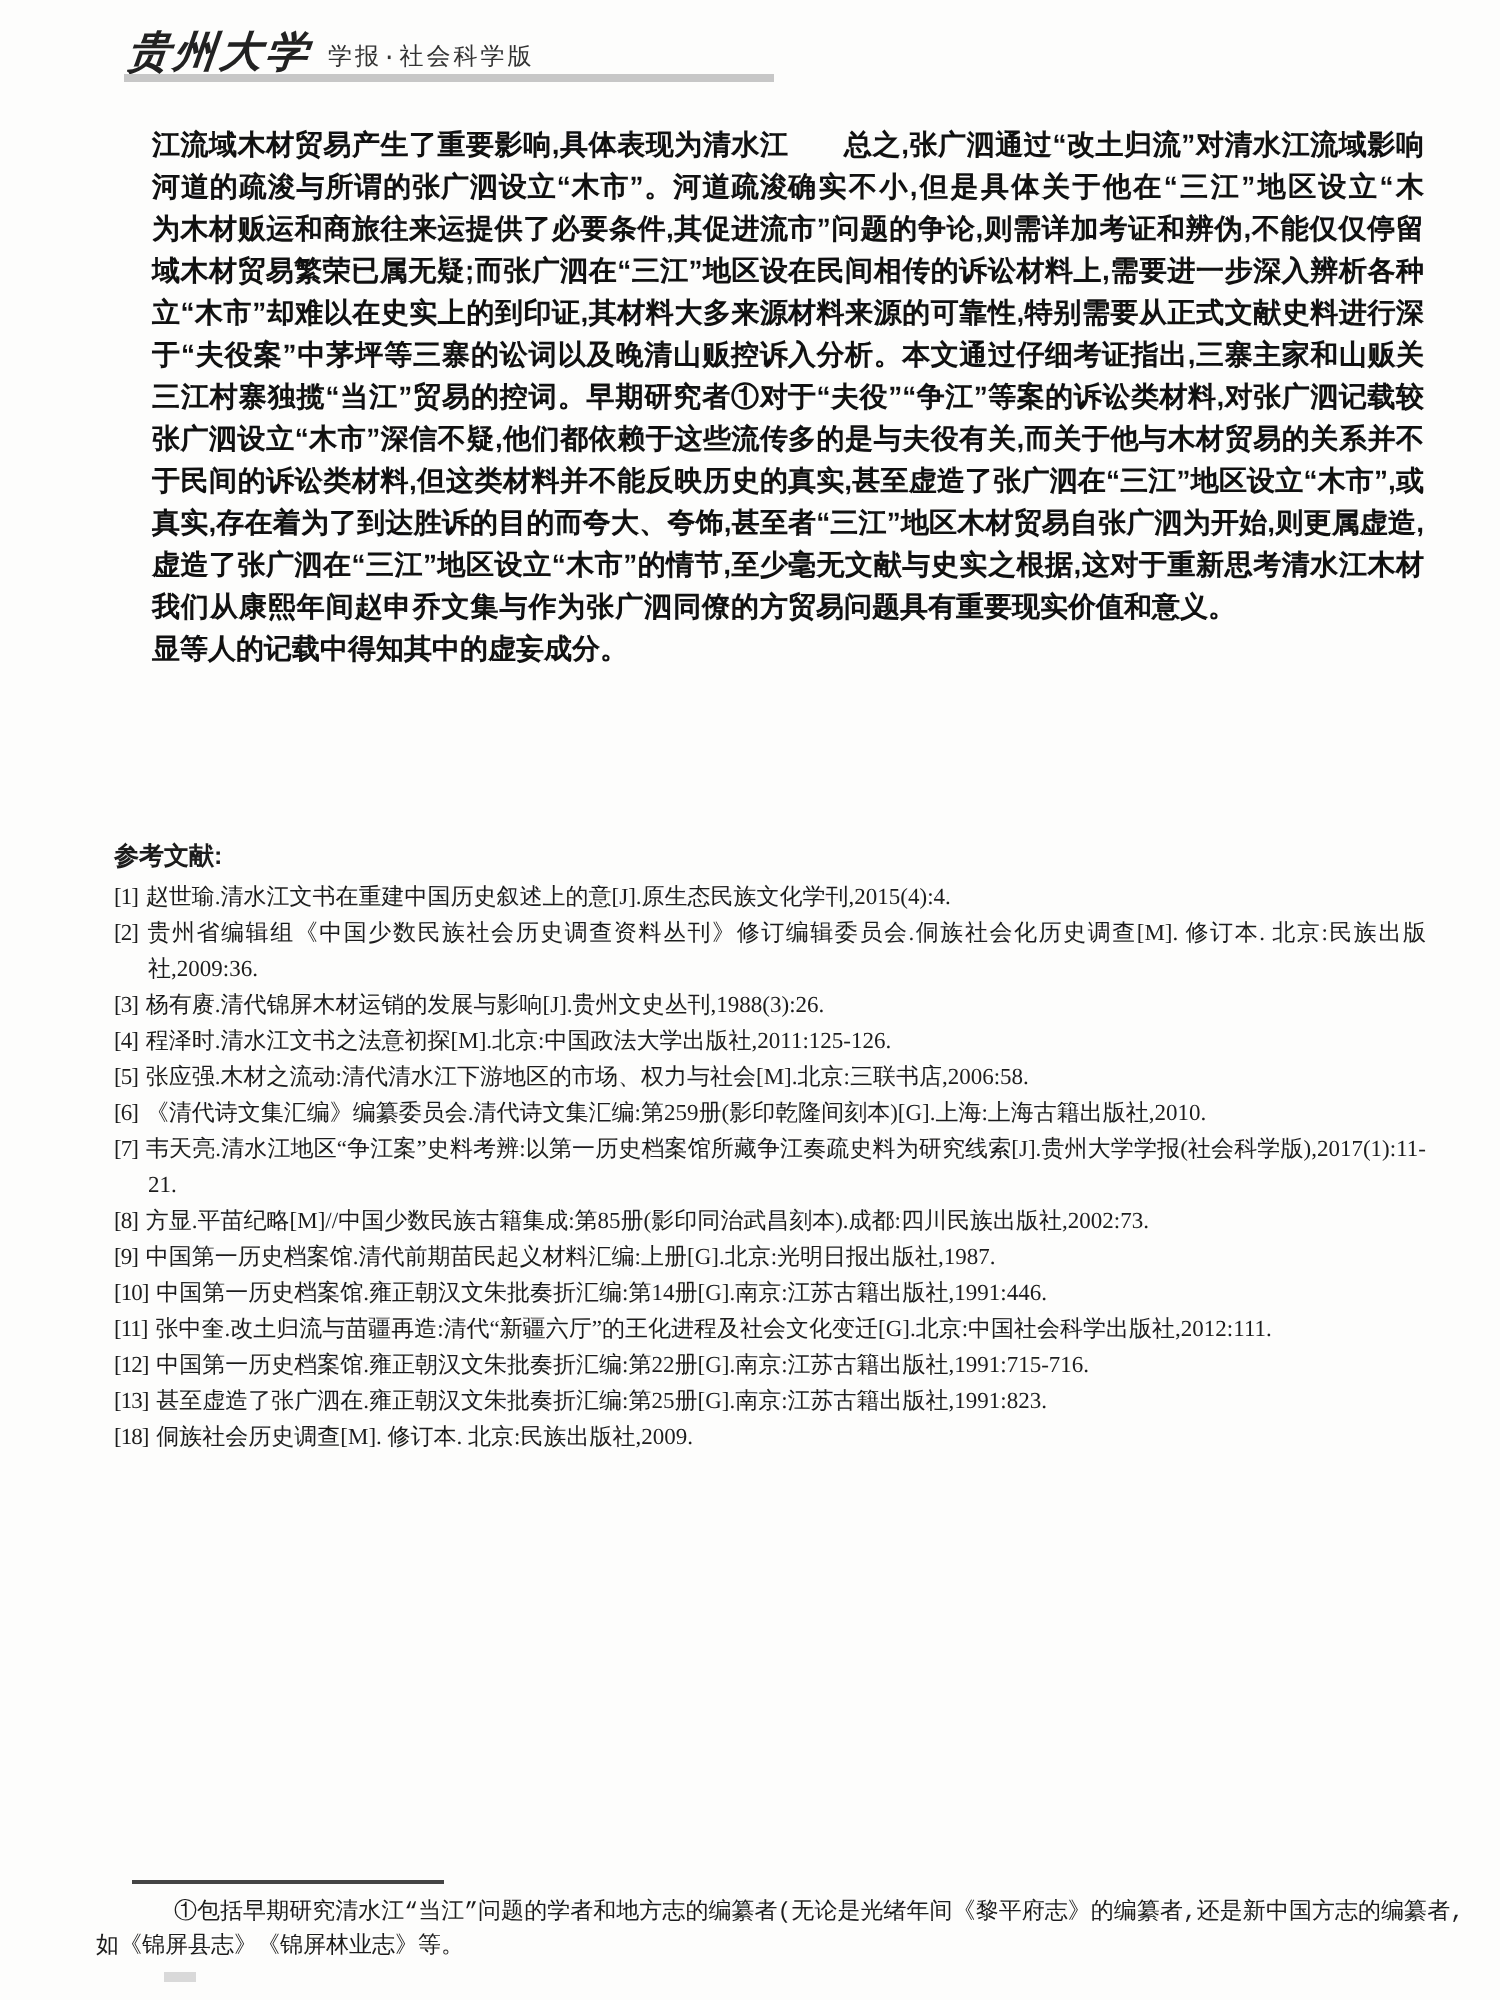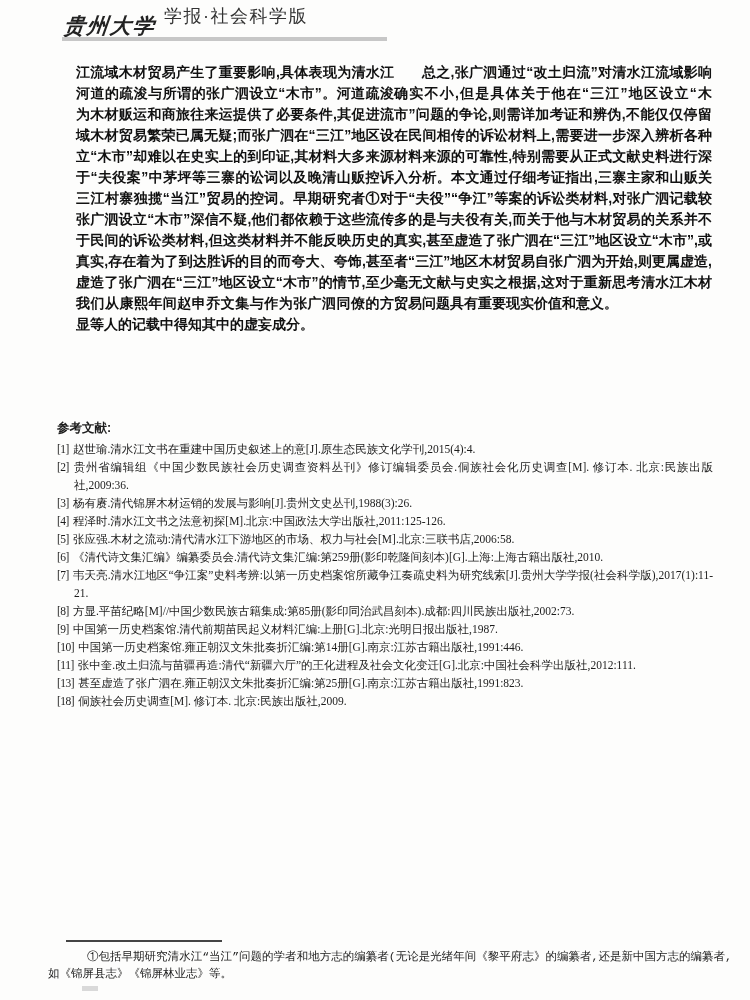--- a/index.html
+++ b/index.html
@@ -16,24 +16,24 @@
   
   .journal-header { position:absolute; left:64px; top:6px; height:30px; display:flex; align-items:flex-end; }
   .journal-logo {
     font-family:"DejaVu Serif", serif;
     font-style:italic; font-weight:bold;
     font-size:21px; letter-spacing:2px;
     color:#222; line-height:1;
     transform:skewX(-6deg);
   }
   .journal-subtitle {
-    font-family:Liberation Sans, sans-serif;
-    font-size:18px; color:#333;
+    font-family:Liberation Mono, monospace;
+    font-size:12px; color:#333;
     margin-left:8px; letter-spacing:1.5px;
-    line-height:1; padding-bottom:11px;
+    line-height:1; padding-bottom:1px;
   }
   .header-rule {
     position:absolute; left:62px; top:37px;
     width:325px; height:4px; background:#c7c7c7;
   }
 
   
   .article-body {
     position:absolute; left:57px; top:62px; width:655px;
     display:flex; justify-content:flex-end;
@@ -144,20 +144,23 @@
     <div class="ref-item">
       <span class="ref-label">[9]</span><span class="ref-text">中国第一历史档案馆.清代前期苗民起义材料汇编:上册[G].北京:光明日报出版社,1987.</span>
     </div>
     <div class="ref-item">
       <span class="ref-label">[10]</span><span class="ref-text">中国第一历史档案馆.雍正朝汉文朱批奏折汇编:第14册[G].南京:江苏古籍出版社,1991:446.</span>
     </div>
     <div class="ref-item">
       <span class="ref-label">[11]</span><span class="ref-text">张中奎.改土归流与苗疆再造:清代“新疆六厅”的王化进程及社会文化变迁[G].北京:中国社会科学出版社,2012:111.</span>
     </div>
     <div class="ref-item">
+      <span class="ref-label">[12]</span><span class="ref-text">中国第一历史档案馆.雍正朝汉文朱批奏折汇编:第22册[G].南京:江苏古籍出版社,1991:715-716.</span>
+    </div>
+    <div class="ref-item">
       <span class="ref-label">[13]</span><span class="ref-text">甚至虚造了张广泗在.雍正朝汉文朱批奏折汇编:第25册[G].南京:江苏古籍出版社,1991:823.</span>
     </div>
     <div class="ref-item">
       <span class="ref-label">[18]</span><span class="ref-text">侗族社会历史调查[M]. 修订本. 北京:民族出版社,2009.</span>
     </div>
   </div>
 
 
   <div class="footnote-rule"></div>
   <div class="footnote">①包括早期研究清水江“当江”问题的学者和地方志的编纂者(无论是光绪年间《黎平府志》的编纂者,还是新中国方志的编纂者,如《锦屏县志》《锦屏林业志》等。</div>

